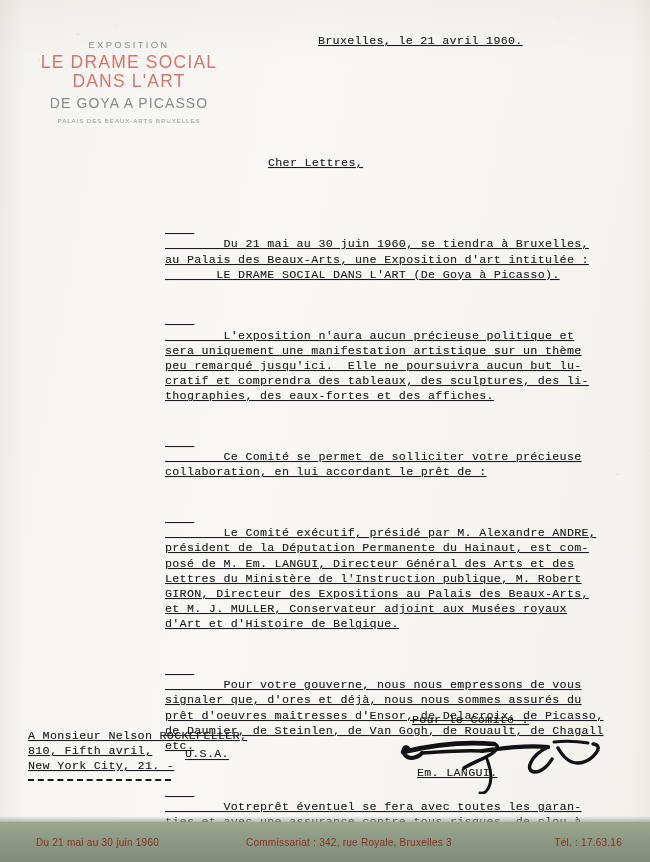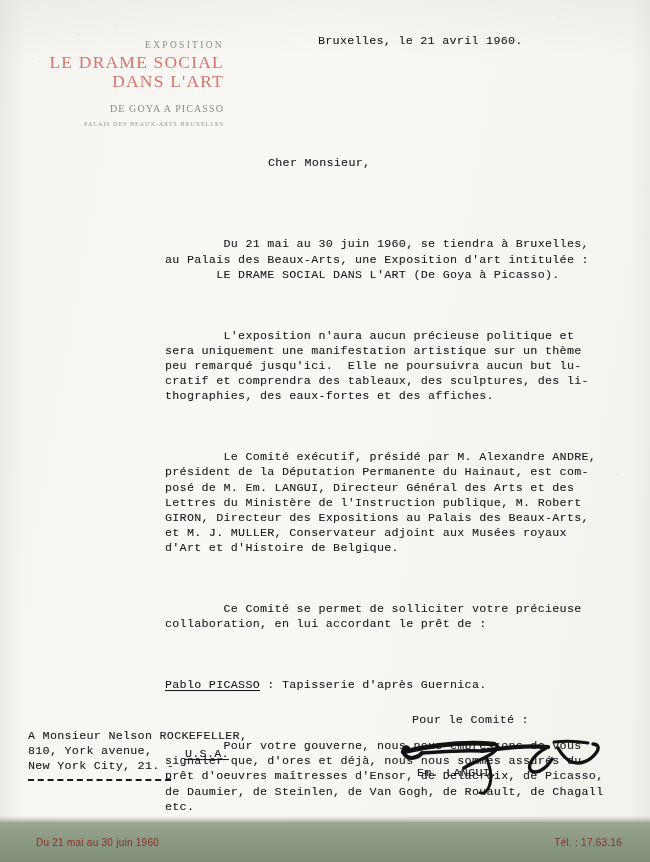--- a/index.html
+++ b/index.html
@@ -31,62 +31,63 @@
       linear-gradient(90deg, rgba(170,168,156,0.13) 0%, rgba(255,255,255,0) 4%),
       linear-gradient(270deg, rgba(170,168,156,0.10) 0%, rgba(255,255,255,0) 3%);
   }
 
   
   .letterhead {
     position: absolute;
     left: 34px;
     top: 40px;
     width: 190px;
-    text-align: right;
-    font-family: Liberation Serif, serif;
+    text-align: center;
+    font-family: Liberation Sans, sans-serif;
     line-height: 1.12;
   }
   .lh-exposition {
     font-size: 9.5px;
     letter-spacing: 2.3px;
     color: #8d8d8d;
     font-weight: 400;
   }
   .lh-title1, .lh-title2 {
     color: #d9756e;
     font-size: 17.5px;
     letter-spacing: 1.2px;
     font-weight: 400;
     white-space: nowrap;
     margin-top: 2px;
   }
   .lh-title2 { margin-top: 0px; }
   .lh-sub {
-    font-size: 10px;
+    font-size: 14px;
     letter-spacing: 1.1px;
     color: #8a8a8a;
-    margin-top: 11px;
+    margin-top: 4px;
   }
   .lh-palais {
     font-size: 6.2px;
     letter-spacing: 0.9px;
     color: #9a9a9a;
     margin-top: 7px;
   }
 
   
   .typed {
     position: absolute;
     font-family: "Liberation Mono", "DejaVu Sans Mono", monospace;
     font-size: 11.6px;
     line-height: 15.2px;
     letter-spacing: 0.35px;
     color: #1b1b1f;
     white-space: pre;
     text-shadow: 0.3px 0.25px 0 rgba(40,40,45,0.30);
+    text-decoration: underline;
   }
   .date-line { left: 318px; top: 33px; }
   .salutation { left: 268px; top: 155px; }
 
   .body-block { left: 165px; top: 206px; }
   .body-block p {
     margin: 0 0 15.2px 0;
     white-space: pre;
   }
   .body-block p:last-child { margin-bottom: 0; }
@@ -156,41 +157,40 @@
   <div class="letterhead">
     <div class="lh-exposition">EXPOSITION</div>
     <div class="lh-title1">LE DRAME SOCIAL</div>
     <div class="lh-title2">DANS  L'ART</div>
     <div class="lh-sub">DE GOYA A PICASSO</div>
     <div class="lh-palais">PALAIS DES BEAUX-ARTS BRUXELLES</div>
   </div>
 
   <div class="typed date-line">Bruxelles, le 21 avril 1960.</div>
 
-  <div class="typed salutation">Cher Monsieur,</div>
+  <div class="typed salutation">Cher Lettres,</div>
 
   <div class="typed body-block">
     <p>        Du 21 mai au 30 juin 1960, se tiendra à Bruxelles,
 au Palais des Beaux-Arts, une Exposition d'art intitulée :
        LE DRAME SOCIAL DANS L'ART (De Goya à Picasso).</p>
     <p>        L'exposition n'aura aucun précieuse politique et
 sera uniquement une manifestation artistique sur un thème
 peu remarqué jusqu'ici.  Elle ne poursuivra aucun but lu-
 cratif et comprendra des tableaux, des sculptures, des li-
 thographies, des eaux-fortes et des affiches.</p>
+    <p>        Ce Comité se permet de solliciter votre précieuse
+collaboration, en lui accordant le prêt de :</p>
     <p>        Le Comité exécutif, présidé par M. Alexandre ANDRE,
 président de la Députation Permanente du Hainaut, est com-
 posé de M. Em. LANGUI, Directeur Général des Arts et des
 Lettres du Ministère de l'Instruction publique, M. Robert
 GIRON, Directeur des Expositions au Palais des Beaux-Arts,
 et M. J. MULLER, Conservateur adjoint aux Musées royaux
 d'Art et d'Histoire de Belgique.</p>
-    <p>        Ce Comité se permet de solliciter votre précieuse
-collaboration, en lui accordant le prêt de :</p>
-    <p><span class="u">Pablo PICASSO</span><span> : Tapisserie d'après Guernica.</span></p>
     <p>        Pour votre gouverne, nous nous empressons de vous
 signaler que, d'ores et déjà, nous nous sommes assurés du
 prêt d'oeuvres maîtresses d'Ensor, de Delacroix, de Picasso,
 de Daumier, de Steinlen, de Van Gogh, de Rouault, de Chagall
 etc.</p>
     <p>        Votreprêt éventuel se fera avec toutes les garan-
 ties et avec une assurance contre tous risques, de clou à
 clou.  Le transport des oeuvres vers Bruxelles sera effectué
 entre le 10 et le 15 mai.</p>
     
@@ -207,23 +207,24 @@
       <path d="M84,29 C106,26 128,23 150,25" stroke-width="4.2"></path>
       <path d="M150,25 C142,29 136,34 133,40 C130,46 132,50 137,50 C143,50 150,44 154,37" stroke-width="3.4"></path>
       <path d="M156,20 C166,19 178,19 190,21" stroke-width="3"></path>
       <path d="M160,26 C164,33 168,38 174,40 C182,43 192,39 198,31 C202,26 200,22 195,22" stroke-width="3.4"></path>
       <path d="M88,35 C92,44 94,54 92,62 C90,69 86,72 82,71" stroke-width="3"></path>
     </g>
   </svg>
   <div class="typed sig-name">Em. LANGUI.</div>
 
   <div class="typed address"><span>A Monsieur Nelson ROCKEFELLER,</span>
-<span>810, York avenue,</span>
+<span>810, Fifth avril,</span>
 <span>New York City, 21. -</span></div>
   <div class="addr-rule"></div>
   <div class="typed usa u">U.S.A.</div>
 
   <div class="footer-top-edge"></div>
   <div class="footer">
     <span class="f-left">Du 21 mai au 30 juin 1960</span>
+    <span class="f-mid">Commissariat : 342, rue Royale, Bruxelles 3</span>
     <span class="f-right">Tél. : 17.63.16</span>
   </div>
 </div>
 
 </body></html>

